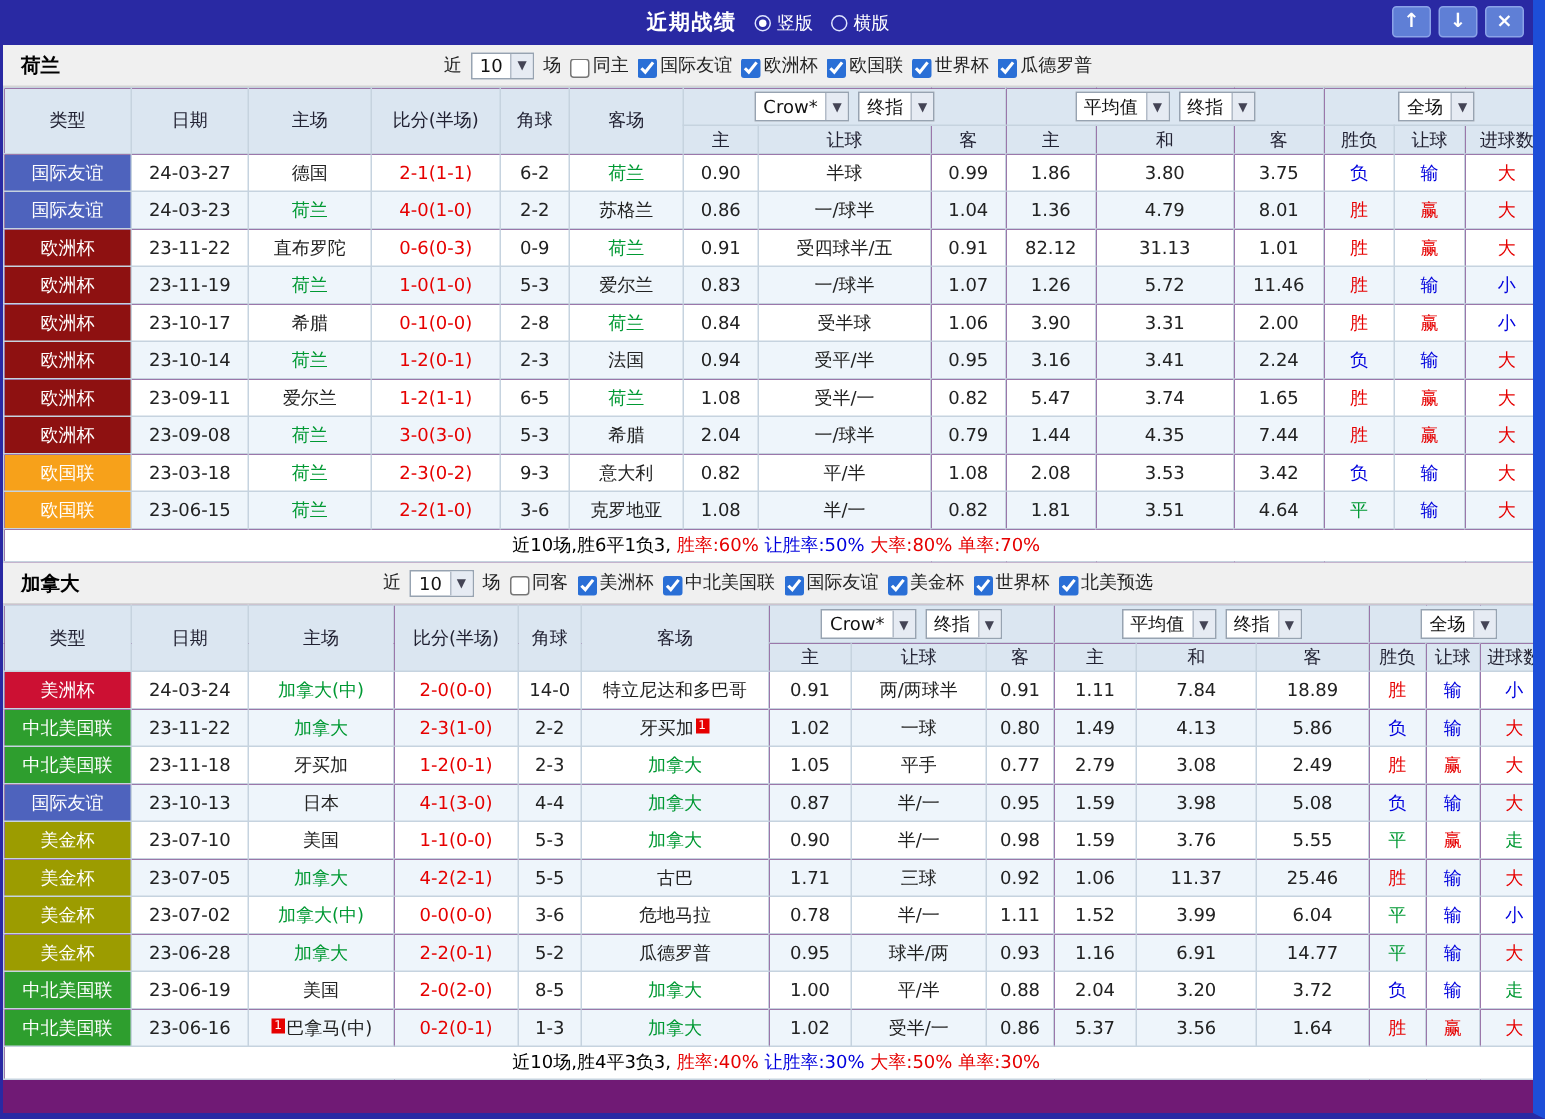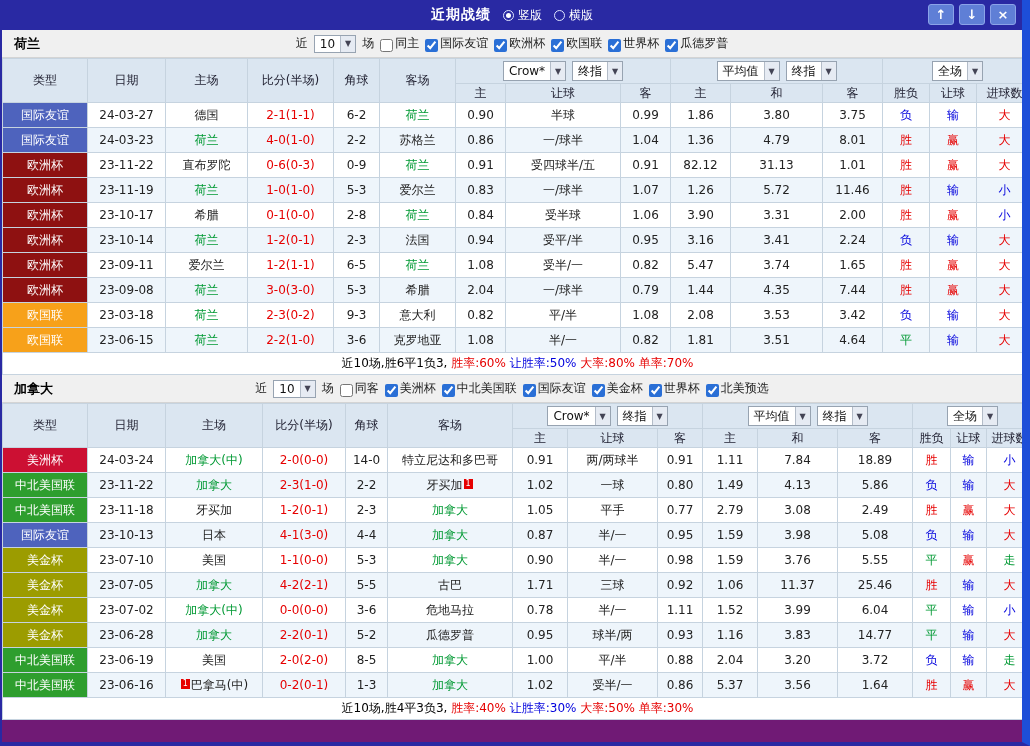--- a/index.html
+++ b/index.html
@@ -575,21 +575,21 @@
               <td class="type" style="background:#9c9c00">美金杯</td>
               <td>23-06-28</td>
               <td><span class="team-green">加拿大</span></td>
               <td class="score">2-2(0-1)</td>
               <td>5-2</td>
               <td><span class="">瓜德罗普</span></td>
               <td>0.95</td>
               <td>球半/两</td>
               <td>0.93</td>
               <td>1.16</td>
-              <td>3.83</td>
+              <td>6.91</td>
               <td>14.77</td>
               <td class="res" style="color:#009933">平</td>
               <td class="res" style="color:#0000dd">输</td>
               <td class="res" style="color:#e60000">大</td>
             </tr>
             <tr class="odd">
               <td class="type" style="background:#2e9e2e">中北美国联</td>
               <td>23-06-19</td>
               <td><span class="">美国</span></td>
               <td class="score">2-0(2-0)</td>

